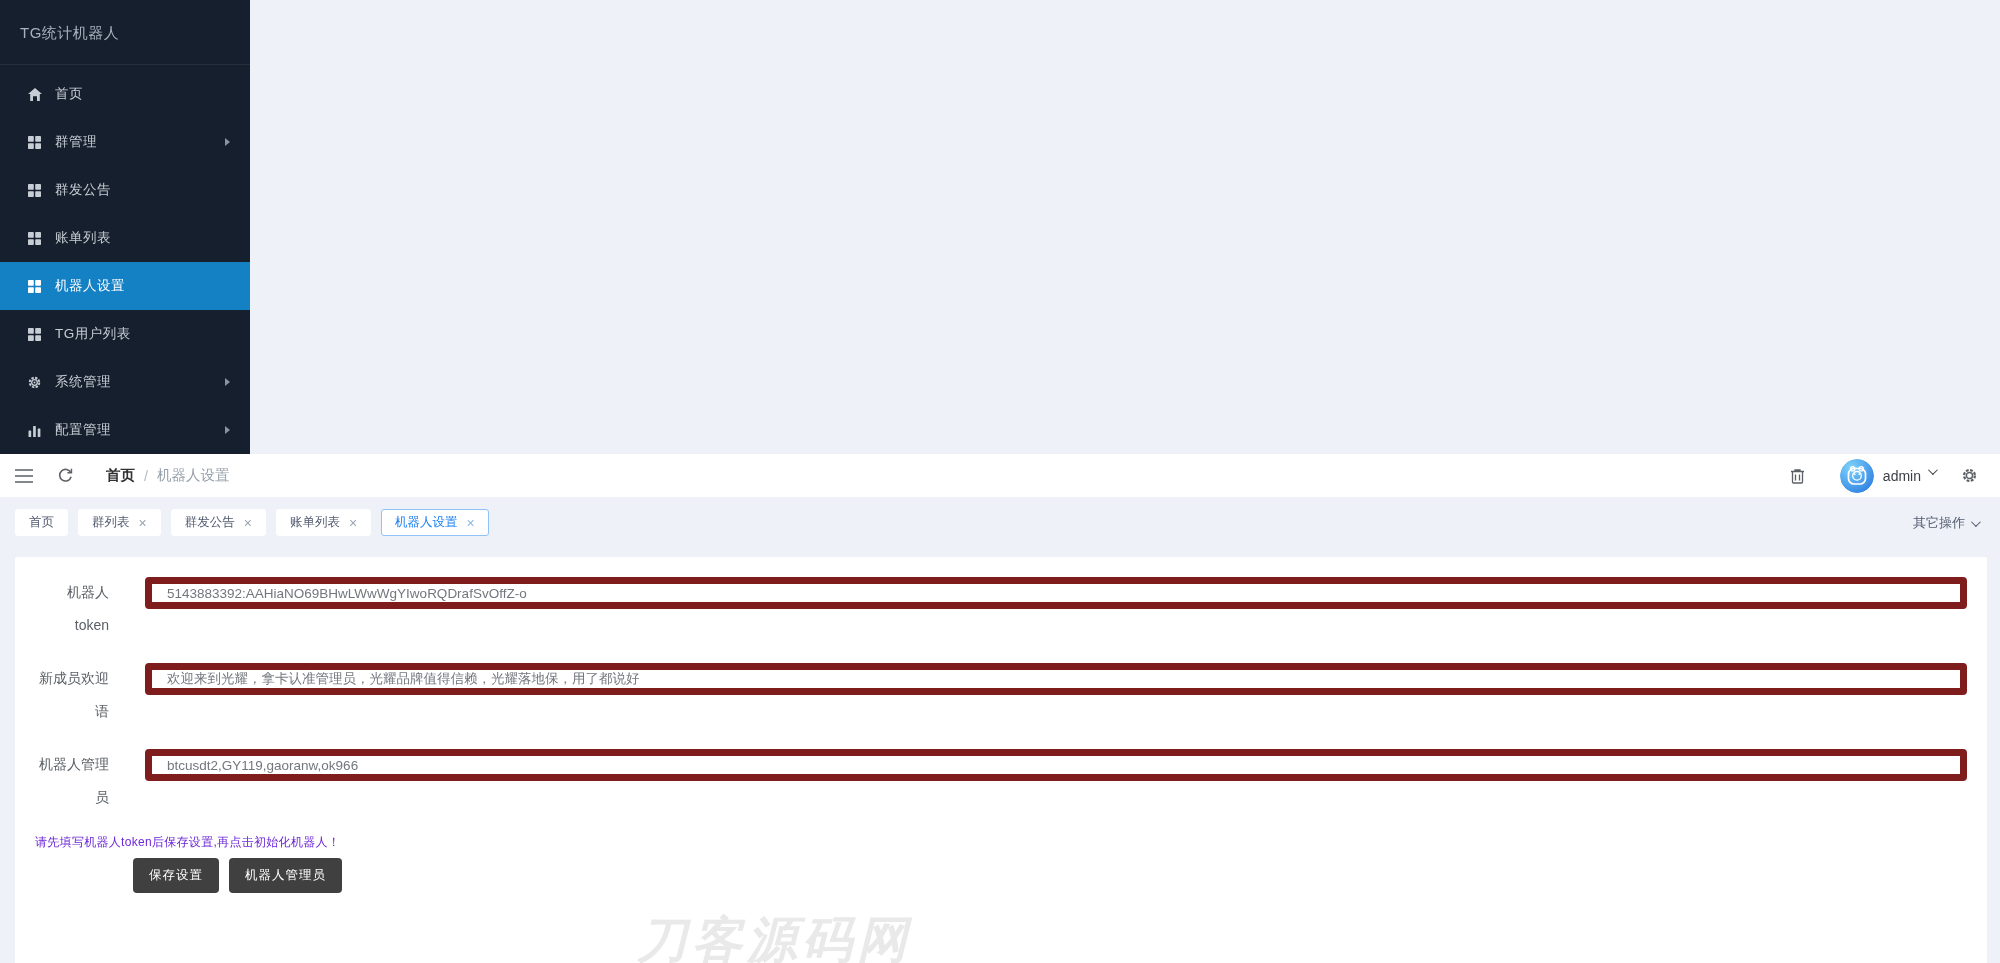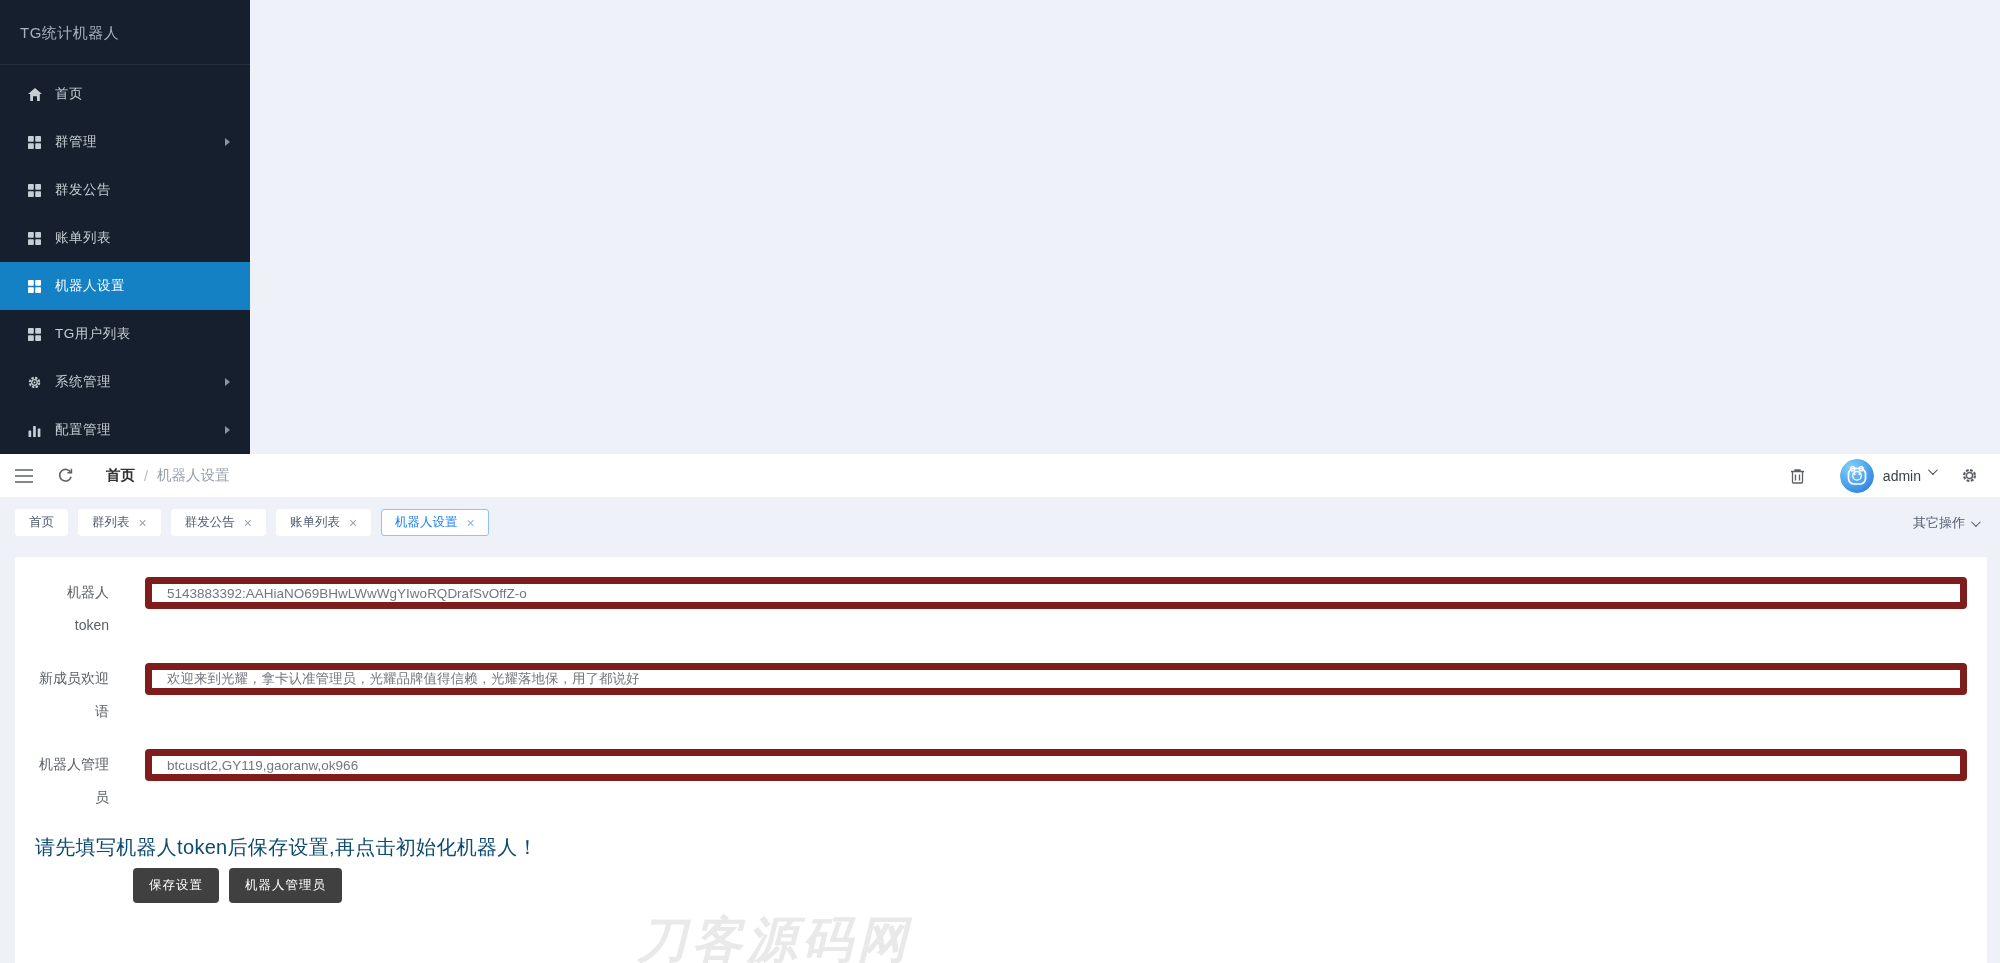--- a/index.html
+++ b/index.html
@@ -44,21 +44,21 @@
 
   
   .content { flex:1; background:#eef1f8; padding:15px 13px 0 15px; }
   .card { background:#ffffff; height:674px; border-radius:2px; padding:19px 20px 0 20px; position:relative; }
 
   
   .form-row { display:flex; align-items:flex-start; min-height:66px; margin-bottom:20px; }
   .form-label { width:74px; margin-right:36px; text-align:right; font-size:14px; line-height:33px; color:#5b6066; flex:0 0 74px; }
   .form-input { flex:1; height:32px; border:7px solid #7f1d1d; border-radius:4px; padding:0 15px; font-size:13.5px; color:#73777d; outline:none; font-family:"Liberation Sans","DejaVu Sans",sans-serif; background:#fff; margin-top:1px; }
 
-  .hint { font-size:20px; color:#0c4a6e; margin-bottom:7px; letter-spacing:0.3px; }
+  .hint { font-size:12px; color:#6d28d9; margin-bottom:7px; letter-spacing:0.3px; }
   .btn-row { margin-left:98px; display:flex; gap:10px; }
   .btn { background:#404040; color:#ffffff; border:none; border-radius:4px; font-size:12.5px; padding:9px 16px; cursor:pointer; font-family:"Liberation Sans","DejaVu Sans",sans-serif; letter-spacing:1px; }
 
   .watermark { position:absolute; top:350px; left:622px; font-size:50px; font-weight:bold; font-style:italic; color:#e9e9e9; letter-spacing:5px; pointer-events:none; white-space:nowrap; }
 </style>
 </head>
 <body>
 
 <div class="app">
 

